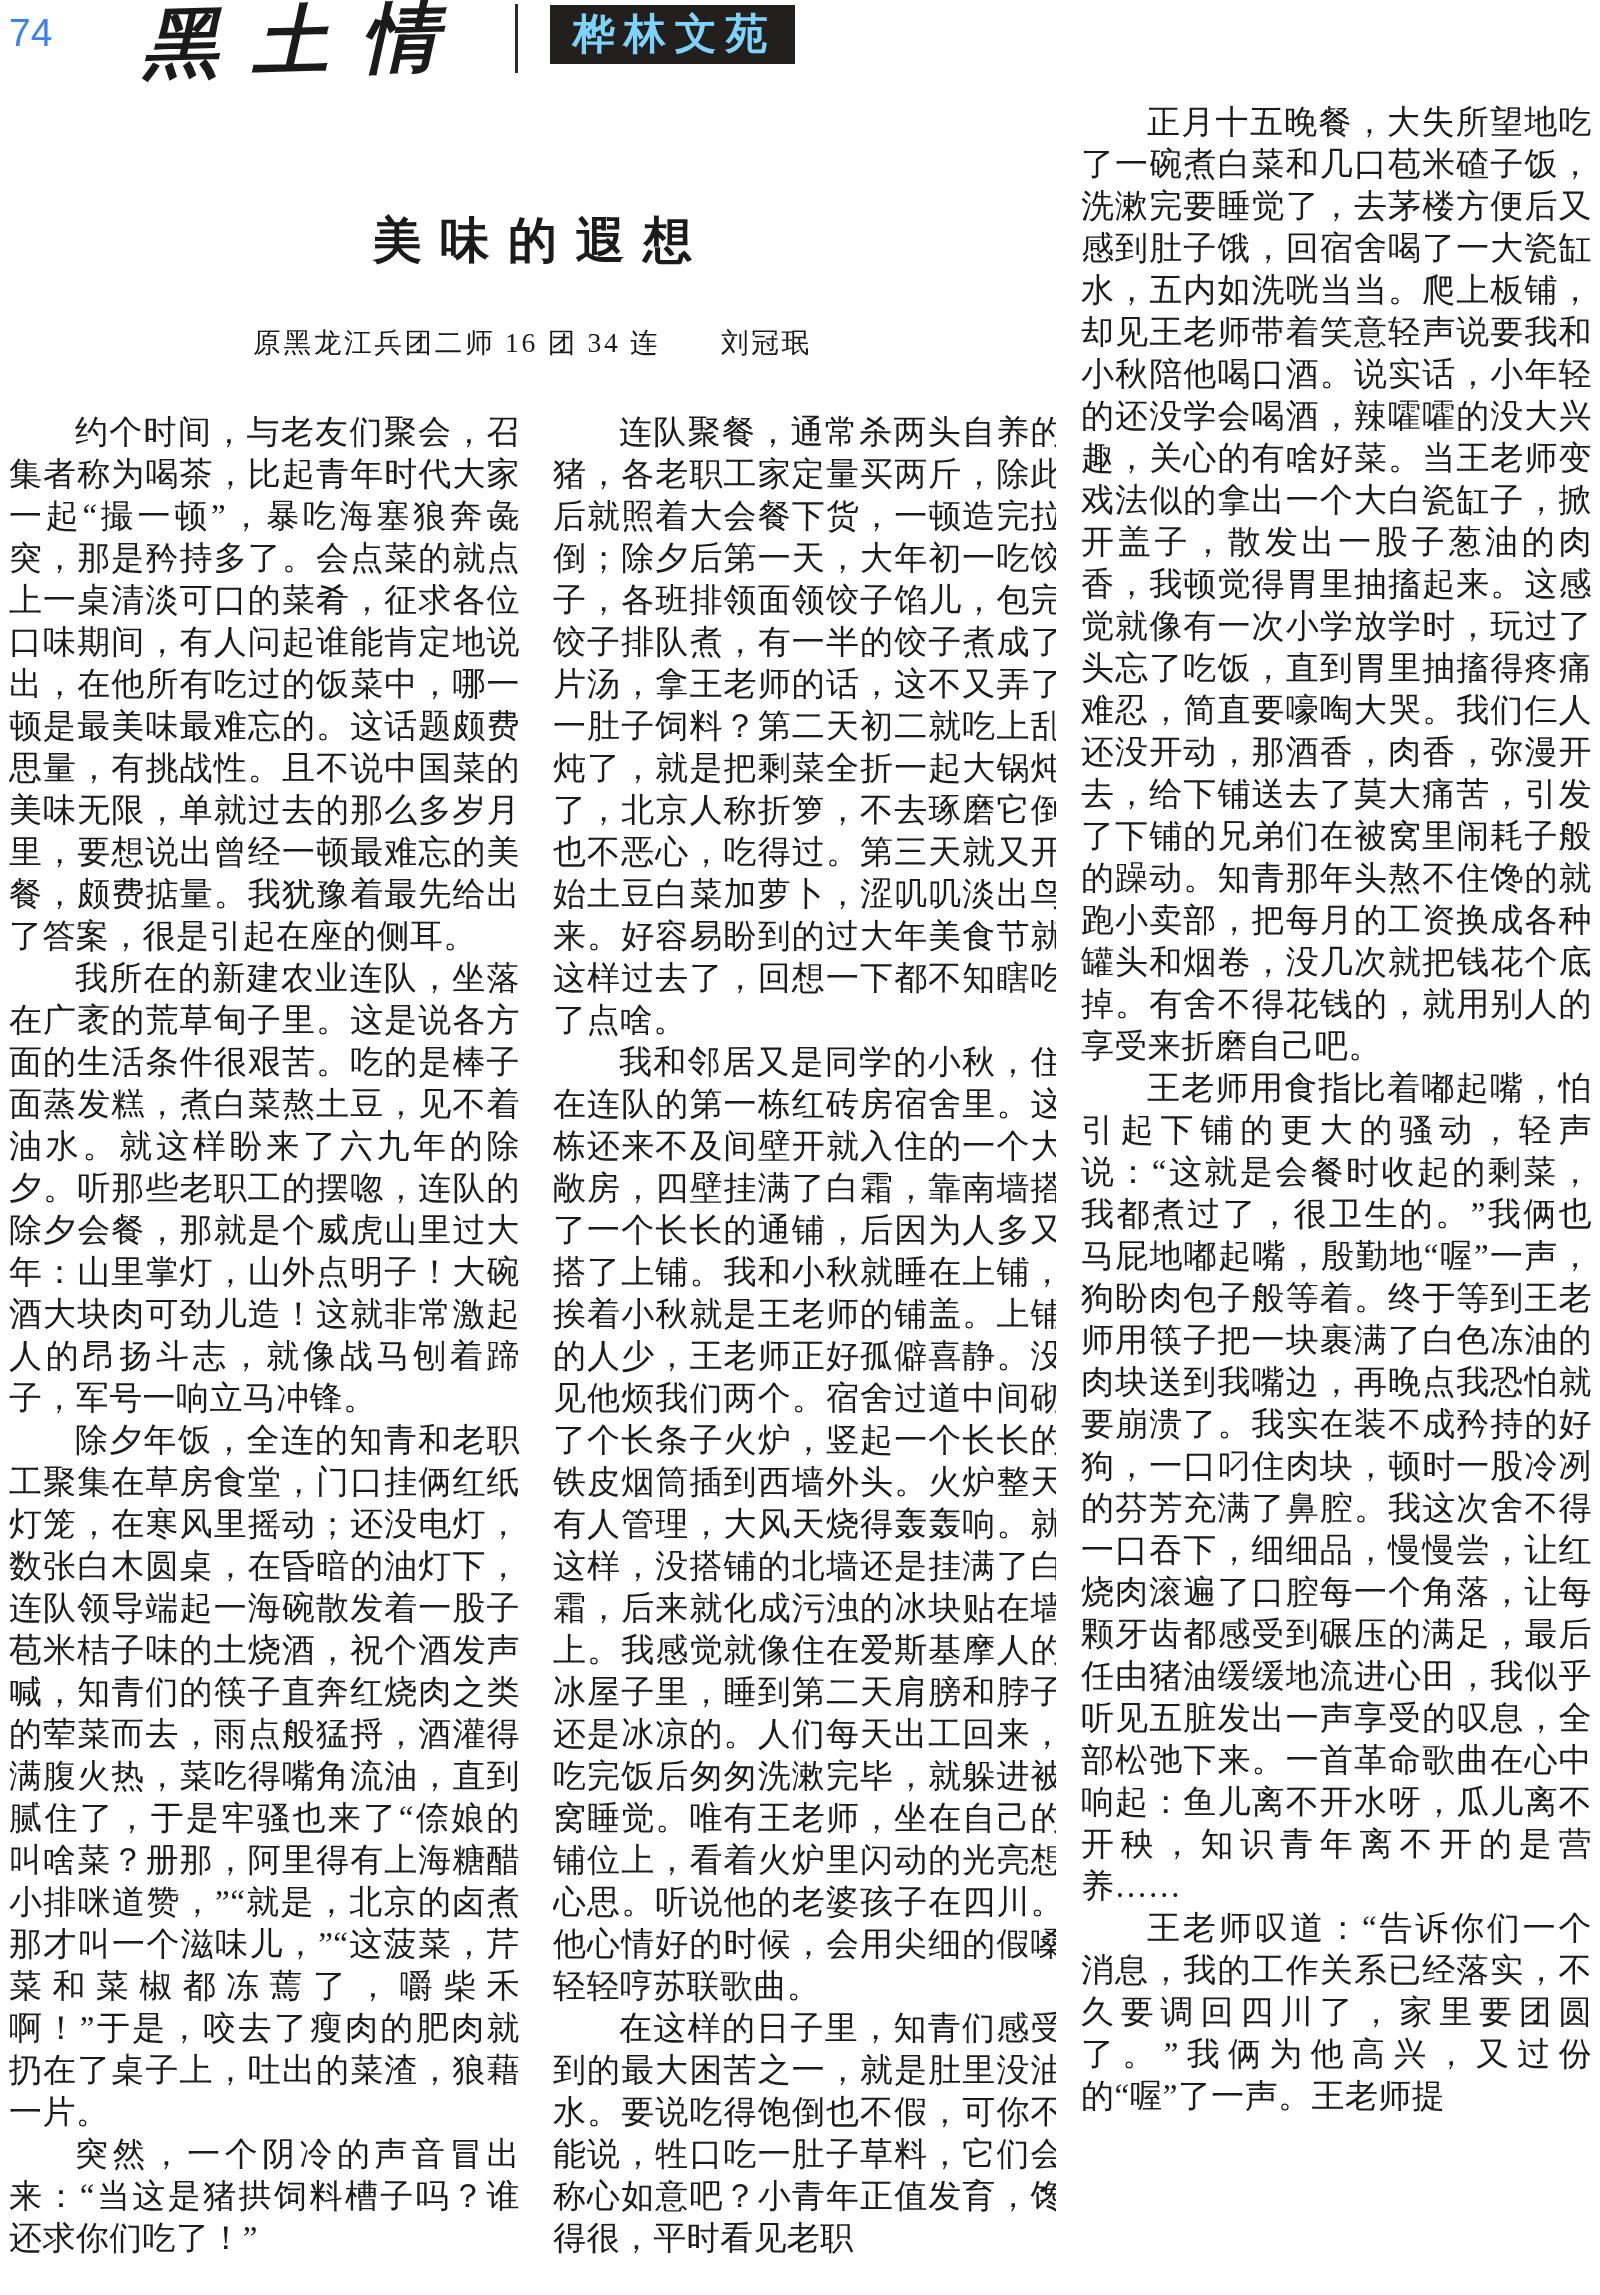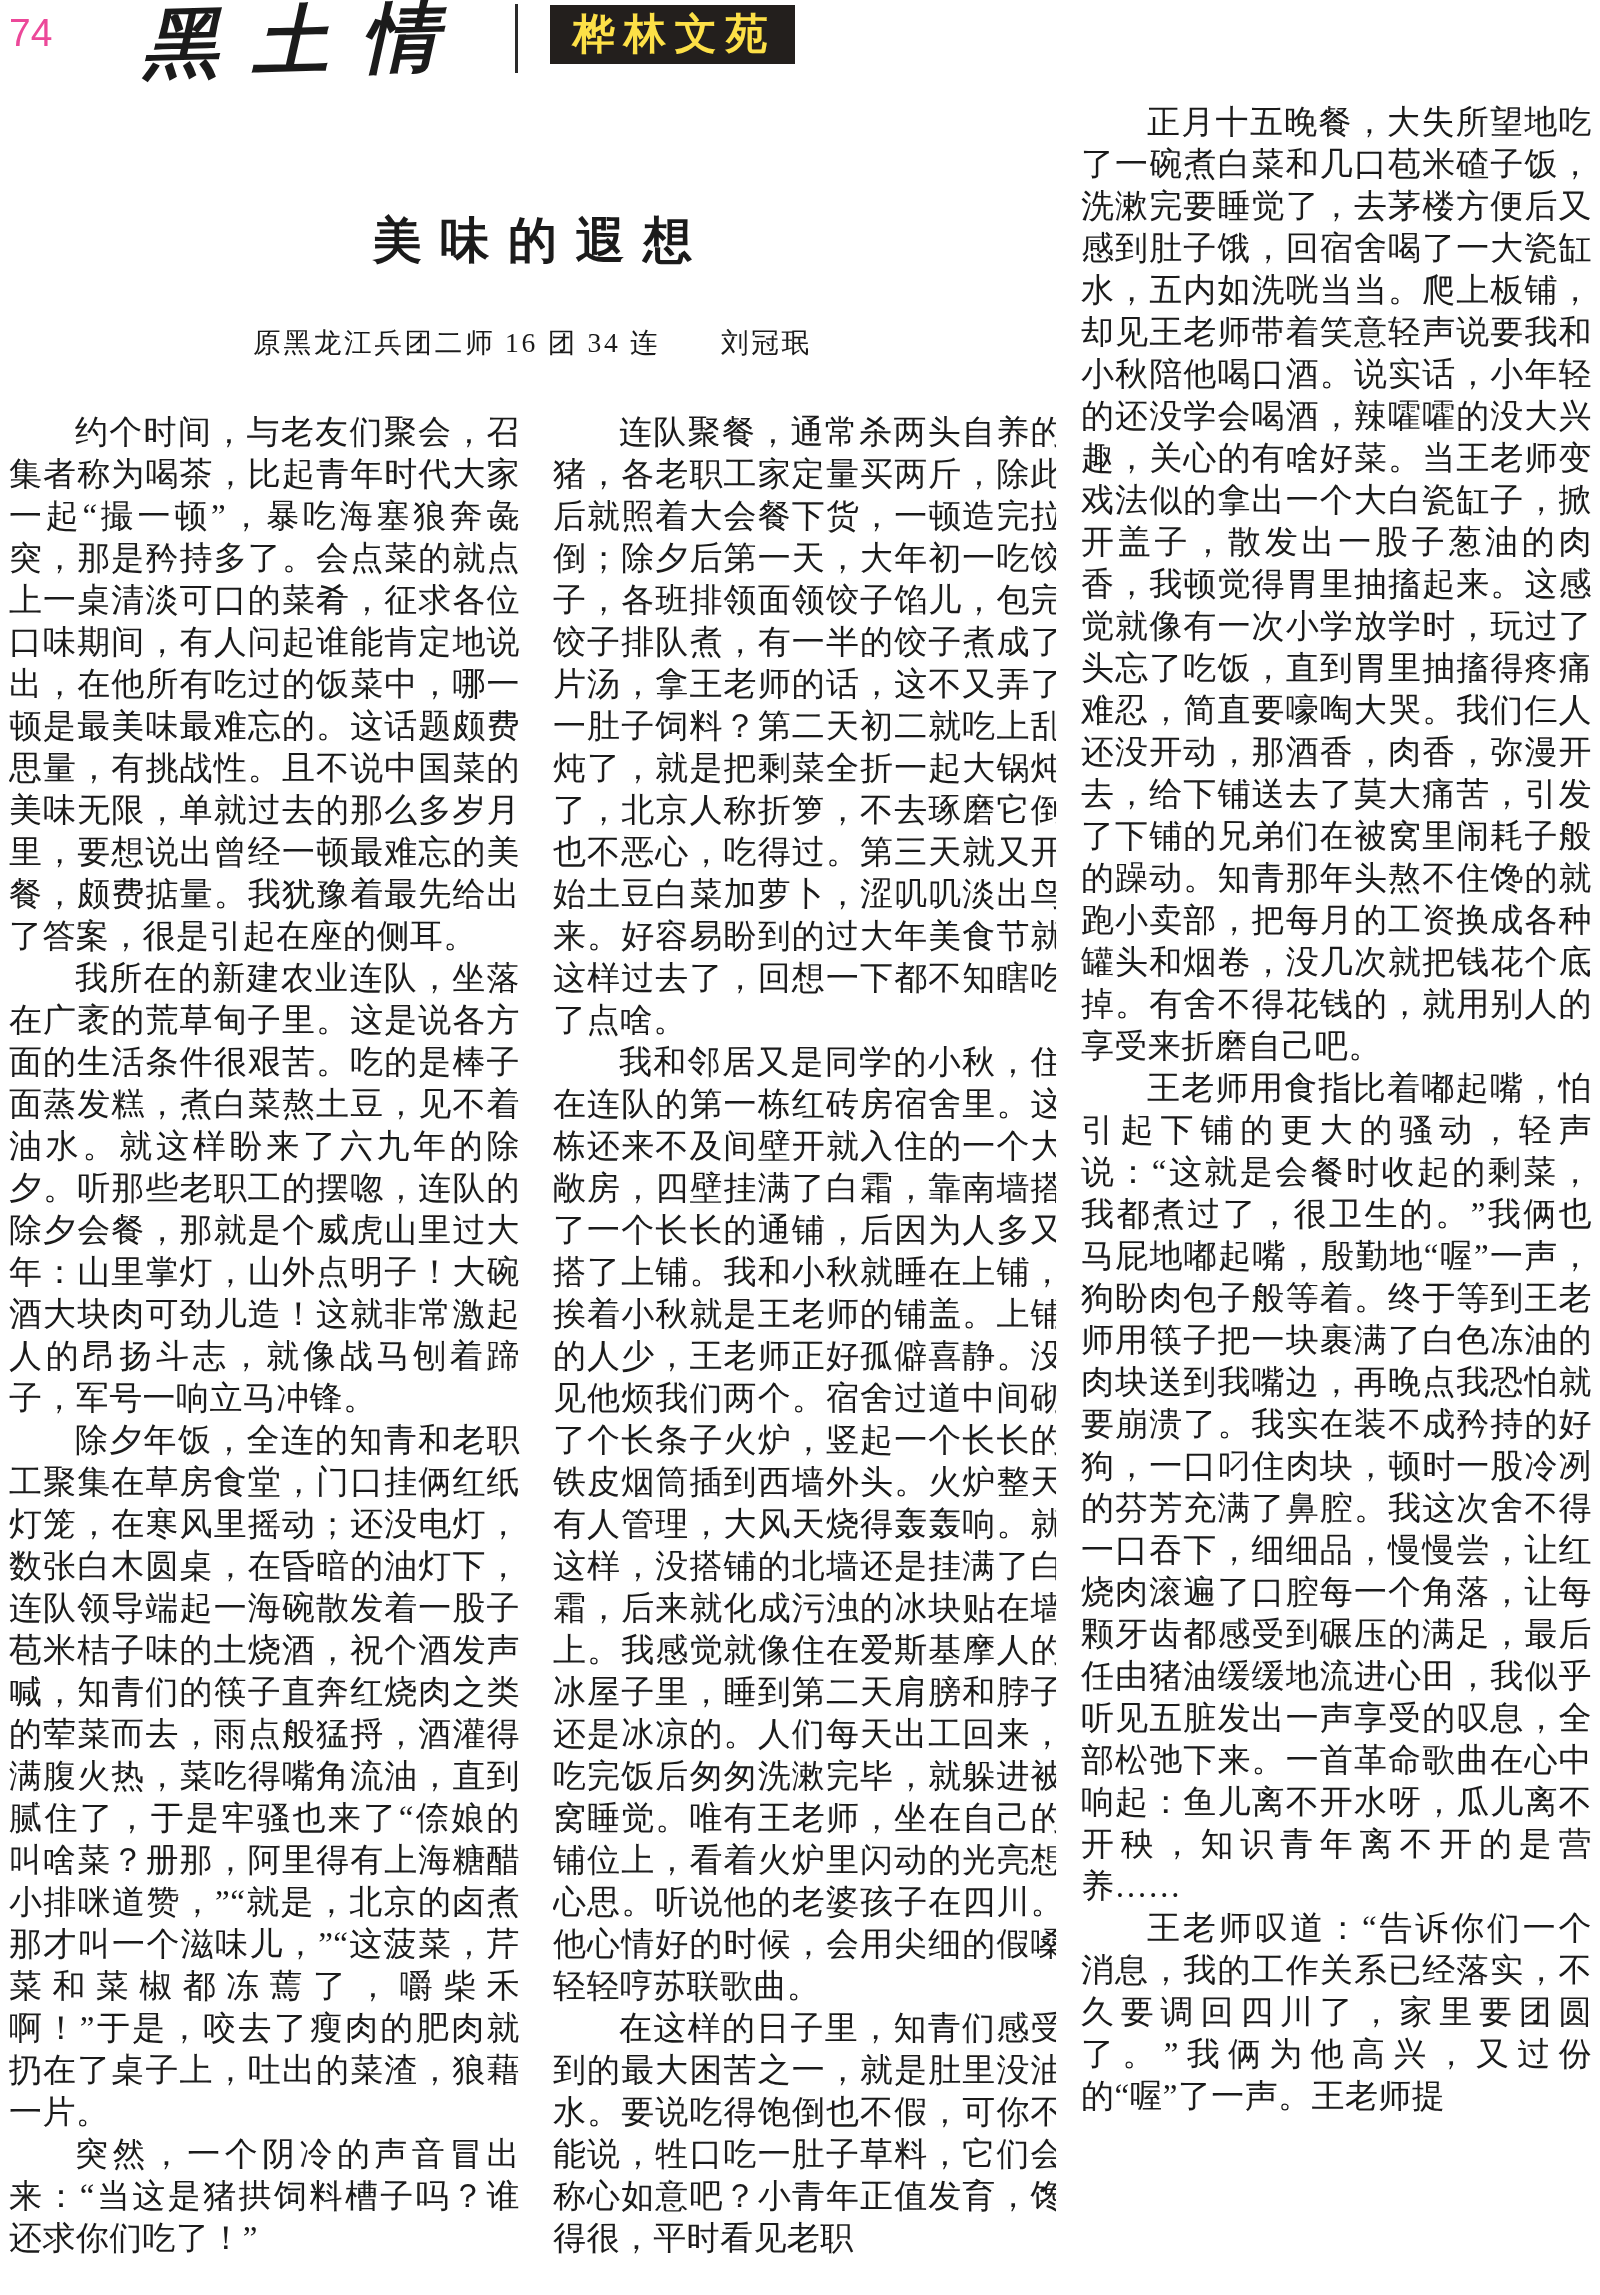--- a/index.html
+++ b/index.html
@@ -21,21 +21,21 @@
   
   .masthead {
     height: 89px;
     display: flex;
     align-items: flex-start;
     position: relative;
   }
   .page-number {
     font-family: "Liberation Sans", sans-serif;
     font-size: 39px;
-    color: #ec4899;
+    color: #3b82f6;
     margin-top: 10.7px;
     width: 62px;
     flex: 0 0 auto;
   }
   .logo {
     font-size: 76px;
     font-weight: 900;
     font-style: italic;
     letter-spacing: 34px;
     line-height: 1;
@@ -48,21 +48,21 @@
   .masthead-divider {
     width: 2.7px;
     height: 69px;
     background: #2a2a2a;
     margin-left: 43px;
     margin-top: 3.6px;
     flex: 0 0 auto;
   }
   .section-badge {
     background: #231f1d;
-    color: #fde047;
+    color: #7dd3fc;
     font-size: 42px;
     font-weight: 700;
     letter-spacing: 9px;
     padding: 5.3px 18px 7.1px 23px;
     margin-left: 32px;
     margin-top: 5.3px;
     line-height: 1.1;
     flex: 0 0 auto;
   }
 

